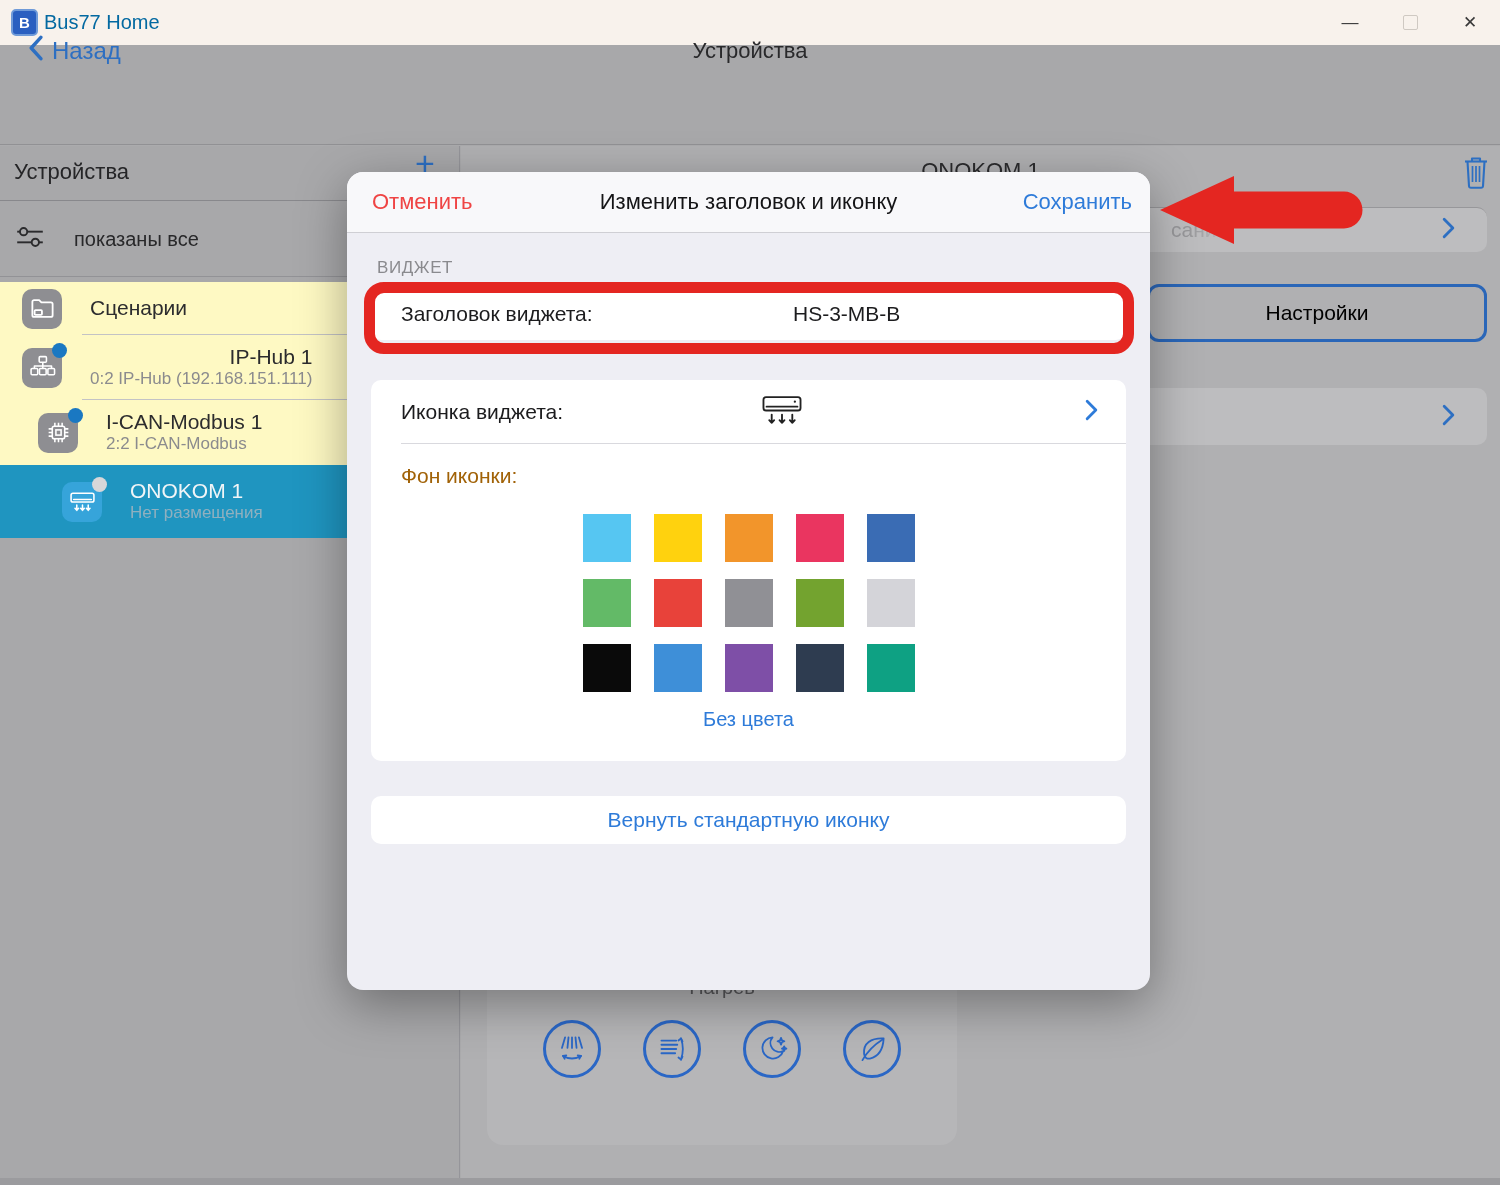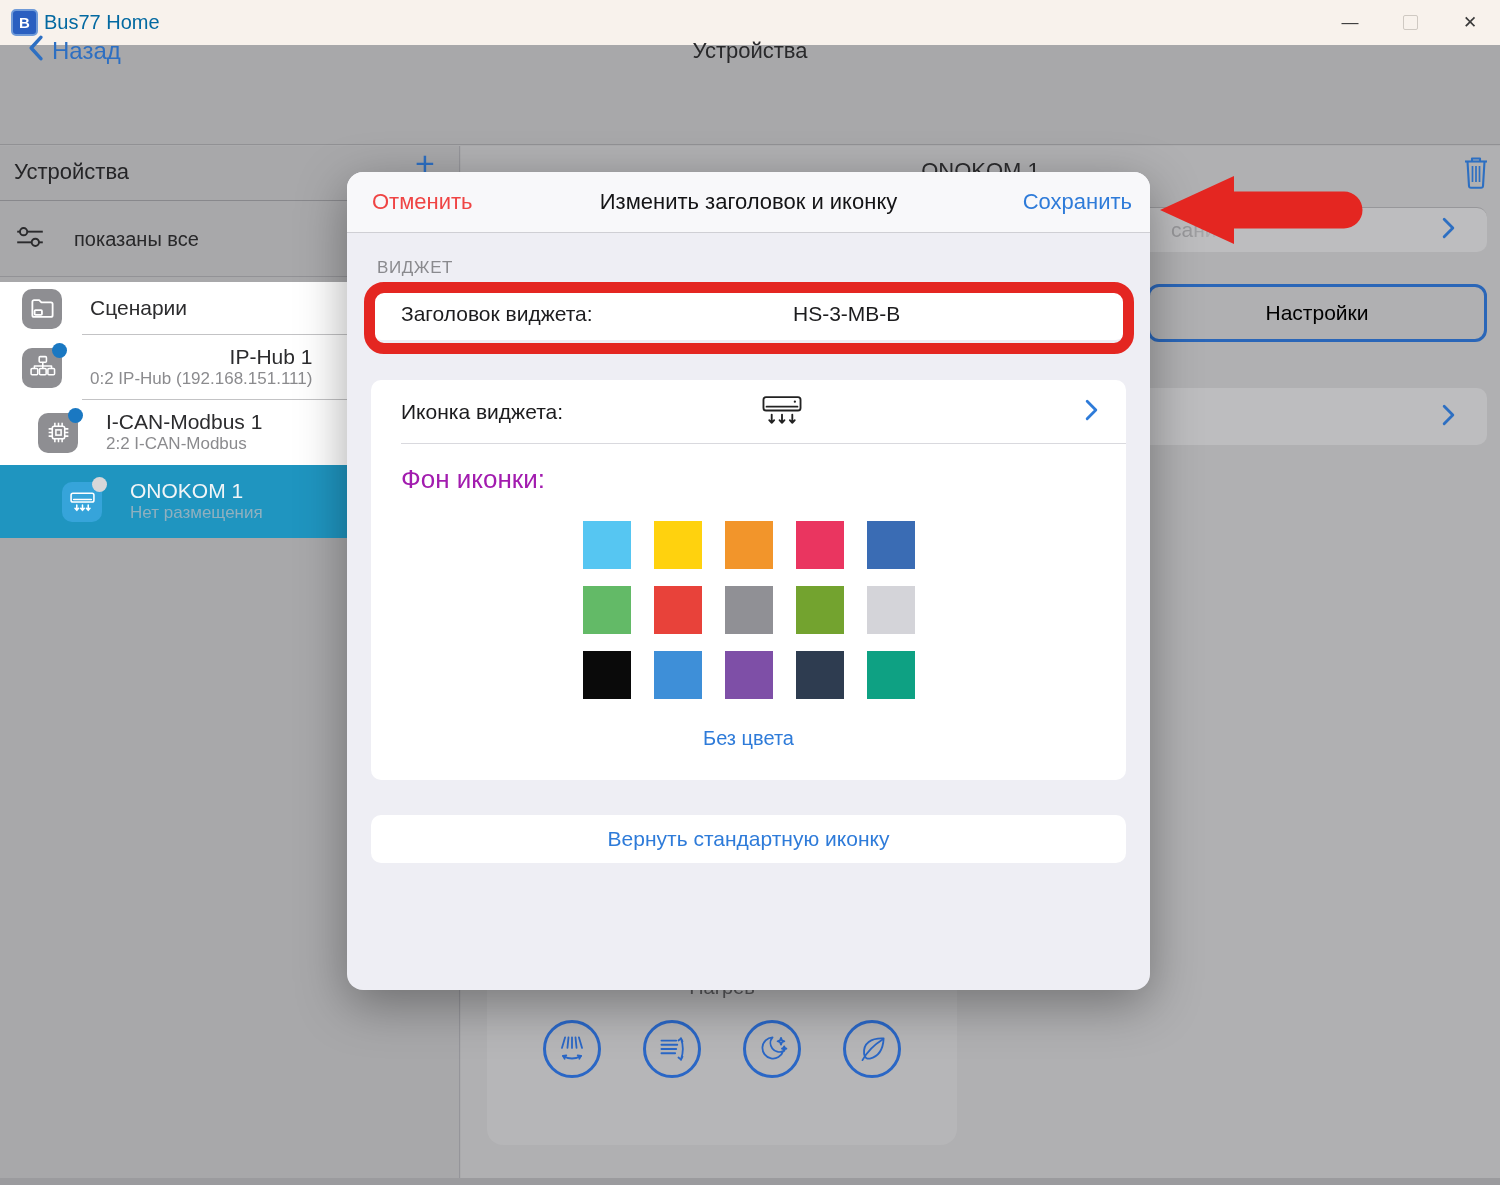--- a/index.html
+++ b/index.html
@@ -28,21 +28,21 @@
                font-size:22px;font-weight:500;color:#29292b;}
 
   .sidebar{position:absolute;left:0;top:146px;width:460px;height:1032px;background:#a8a8aa;
            border-right:1px solid #95959a;}
   .sb-header{position:absolute;left:0;top:0;width:460px;height:55px;border-bottom:1px solid #88888c;}
   .sb-title{position:absolute;left:14px;top:13px;font-size:22px;font-weight:500;color:#252527;}
   .sb-plus{position:absolute;left:415px;top:-2px;font-size:34px;font-weight:300;color:#2d6fc2;}
   .sb-filter{position:absolute;left:0;top:56px;width:460px;height:75px;border-bottom:1px solid #929296;
              display:flex;align-items:center;}
   .sb-filter-label{margin-left:28px;font-size:20px;color:#28282a;}
-  .sb-list{position:absolute;left:0;top:136px;width:460px;background:#ffffff;}
+  .sb-list{position:absolute;left:0;top:136px;width:460px;background:#fef9c3;}
   .sb-row{position:relative;width:460px;}
   .sb-row.with-div::after{content:"";position:absolute;left:82px;right:0;bottom:0;height:1px;background:#c3c3c5;}
   .sb-row.selected{background:#1f95c0;}
   .tile{position:absolute;width:40px;height:40px;border-radius:10px;background:#8e8e92;
         display:flex;align-items:center;justify-content:center;}
   .sb-row.selected .tile{background:#36a4da;}
   .badge{position:absolute;width:15px;height:15px;border-radius:50%;background:#1a78c2;right:-5px;top:-5px;}
   .sb-row.selected .badge{background:#d7d7d9;}
   .sb-text{position:absolute;display:flex;flex-direction:column;justify-content:center;height:100%;}
   .sb-label{font-size:21px;color:#2c2c2e;line-height:1.15;}
@@ -82,25 +82,25 @@
   .section-label{margin:25px 0 10px 30px;font-size:17px;color:#8a8a8e;letter-spacing:.6px;}
   .card{margin:0 24px;background:#ffffff;border-radius:10px;position:relative;}
   .field-card{height:52px;display:flex;align-items:center;}
   .field-label{margin-left:30px;font-size:21px;color:#1c1c1e;}
   .field-value{position:absolute;left:63%;transform:translateX(-50%);font-size:21px;color:#1c1c1e;}
   .icon-card{margin-top:40px;padding-bottom:30px;}
   .icon-row{position:relative;height:63px;display:flex;align-items:center;}
   .icon-row .ac{position:absolute;left:54.5%;transform:translateX(-50%);top:14px;}
   .icon-row .chev{position:absolute;right:28px;top:50%;transform:translateY(-50%);}
   .card-div{height:1px;background:#d9d9de;margin-left:30px;}
-  .bg-label{padding:20px 0 0 30px;font-size:26px;color:#a21caf;}
+  .bg-label{padding:20px 0 0 30px;font-size:21px;color:#a16207;}
   .swatches{margin:26px auto 0;width:332px;display:grid;grid-template-columns:repeat(5,48px);
             gap:17px 23px;}
   .swatch{width:48px;height:48px;}
-  .nocolor{margin-top:28px;text-align:center;font-size:20px;color:#2e7bd9;}
+  .nocolor{margin-top:16px;text-align:center;font-size:20px;color:#2e7bd9;}
   .reset-card{margin-top:35px;height:48px;display:flex;align-items:center;justify-content:center;
               font-size:21px;color:#2e7bd9;}
 
   
   .red-rect{position:absolute;left:364px;top:282px;width:770px;height:72px;border:11px solid #e42621;
             border-radius:20px;z-index:20;}
   .red-arrow{position:absolute;left:1158px;top:173px;z-index:30;}
 </style>
 </head>
 <body>

